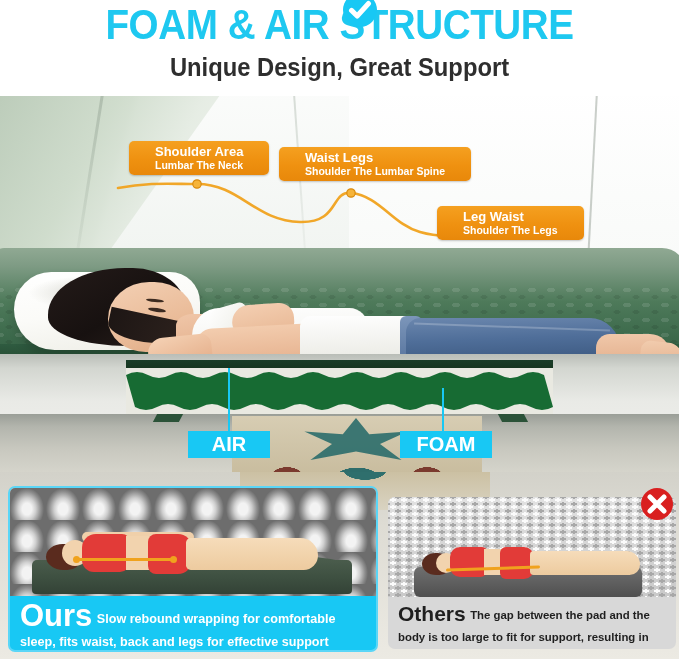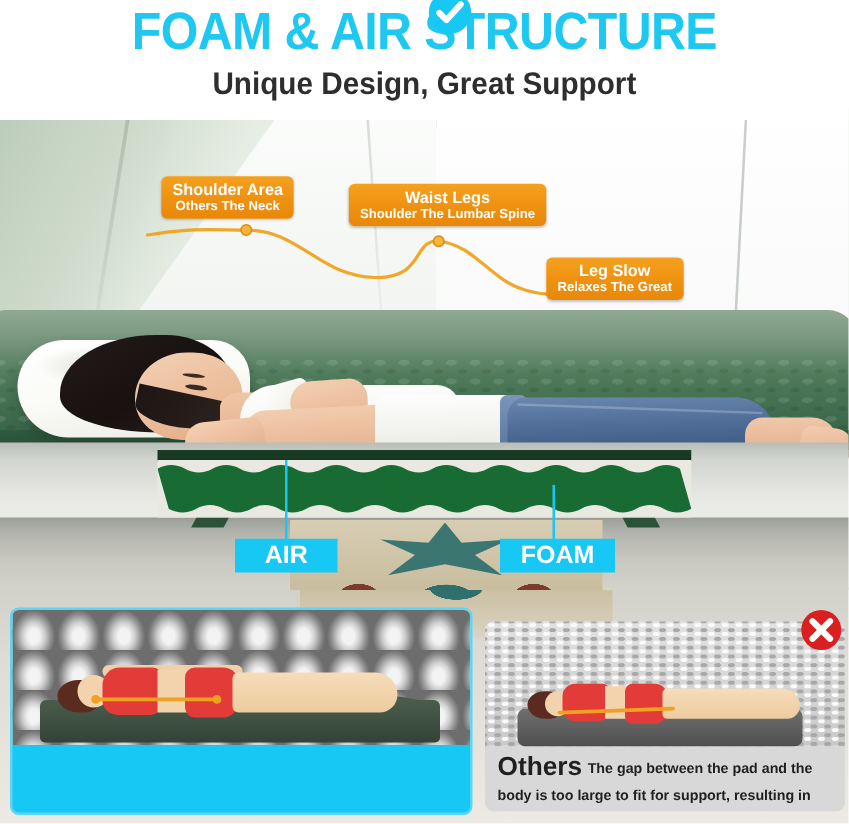--- a/index.html
+++ b/index.html
@@ -254,22 +254,22 @@
     width: 679px; height: 385px;
     z-index: 45;
     pointer-events: none;
   }
   .badge {
     position: absolute;
     z-index: 50;
     background: linear-gradient(180deg, #f5a020 0%, #ef9110 55%, #e8880a 100%);
     border-radius: 5px;
     box-shadow: 0 1px 2px rgba(0,0,0,.22);
-    text-align: center;
-    padding: 3px 9px 4px;
+    text-align: left;
+    padding: 3px 26px 4px;
     box-sizing: border-box;
   }
   .badge .b-title {
     display: block;
     color: #ffffff;
     font-weight: bold;
     font-size: 13px;
     line-height: 15px;
     white-space: nowrap;
   }
@@ -612,29 +612,29 @@
   <svg id="curve-svg" viewBox="0 0 679 385">
     <path d="M 118 102 C 150 96, 170 98, 197 98 C 240 98, 255 135, 300 136 C 340 137, 330 105, 351 107
              C 380 110, 392 138, 420 146 C 448 154, 466 148, 490 140" fill="none" stroke="#f0a21e" stroke-width="2.6" stroke-linecap="round" opacity="0.95"></path>
     <circle cx="197" cy="98" r="4.2" fill="#f6b43a" stroke="#d98b10" stroke-width="1.2"></circle>
     <circle cx="351" cy="107" r="4.2" fill="#f6b43a" stroke="#d98b10" stroke-width="1.2"></circle>
     <circle cx="474" cy="142" r="4.2" fill="#f6b43a" stroke="#d98b10" stroke-width="1.2"></circle>
   </svg>
 
   <div class="badge" id="badge-shoulder">
     <span class="b-title">Shoulder Area</span>
-    <span class="b-sub">Others The Neck</span>
+    <span class="b-sub">Lumbar The Neck</span>
   </div>
   <div class="badge" id="badge-waist">
     <span class="b-title">Waist Legs</span>
     <span class="b-sub">Shoulder The Lumbar Spine</span>
   </div>
   <div class="badge" id="badge-leg">
-    <span class="b-title">Leg Slow</span>
-    <span class="b-sub">Relaxes The Great</span>
+    <span class="b-title">Leg Waist</span>
+    <span class="b-sub">Shoulder The Legs</span>
   </div>
 
   <div id="xsection-wrap">
     <div id="ground-strip"></div>
     <div id="rug"></div>
     <div id="rug-star"></div>
     <div id="mat-foot-l"></div>
     <div id="mat-foot-r"></div>
     <div id="xsection-shadowtop"></div>
     <div id="xsection">
@@ -663,20 +663,24 @@
     <div id="o-hair"></div>
     <div id="o-head"></div>
     <div id="o-suit-top"></div>
     <div id="o-waist"></div>
     <div id="o-suit-bot"></div>
     <div id="o-legs"></div>
     <div id="o-spine"></div>
     <div class="o-dot" id="o-dot1"></div>
     <div class="o-dot" id="o-dot2"></div>
 
+    <div id="ours-caption">
+      <span id="ours-word">Ours</span>
+      <span id="ours-desc">Slow rebound wrapping for comfortable sleep, fits waist, back and legs for effective support</span>
+    </div>
   </div>
   <svg id="ours-check" viewBox="0 0 36 36">
     <circle cx="18" cy="18" r="17" fill="#18c8f4"></circle>
     <path d="M9.5 18.4 L15.2 24 L26.5 11.5" fill="none" stroke="#ffffff" stroke-width="5" stroke-linecap="round" stroke-linejoin="round"></path>
   </svg>
 
   <div id="panel-others">
     <div id="others-photo"></div>
     <div id="others-mattress"></div>
     <div id="ot-hair"></div>

